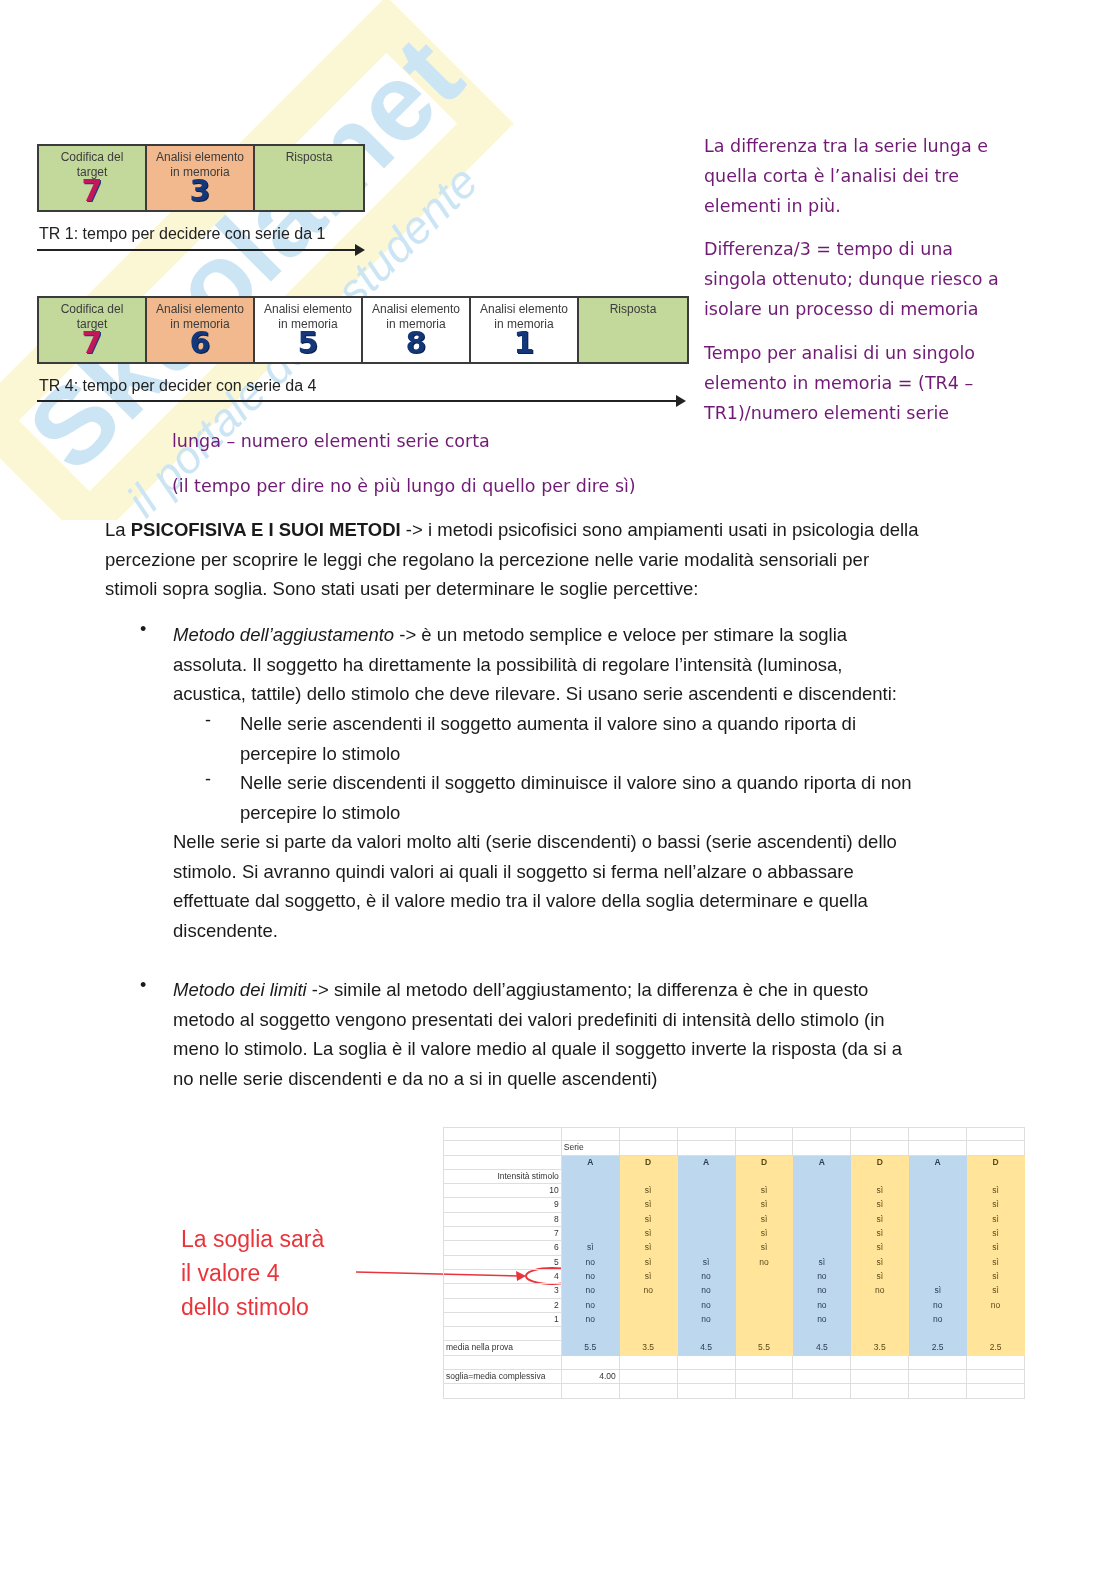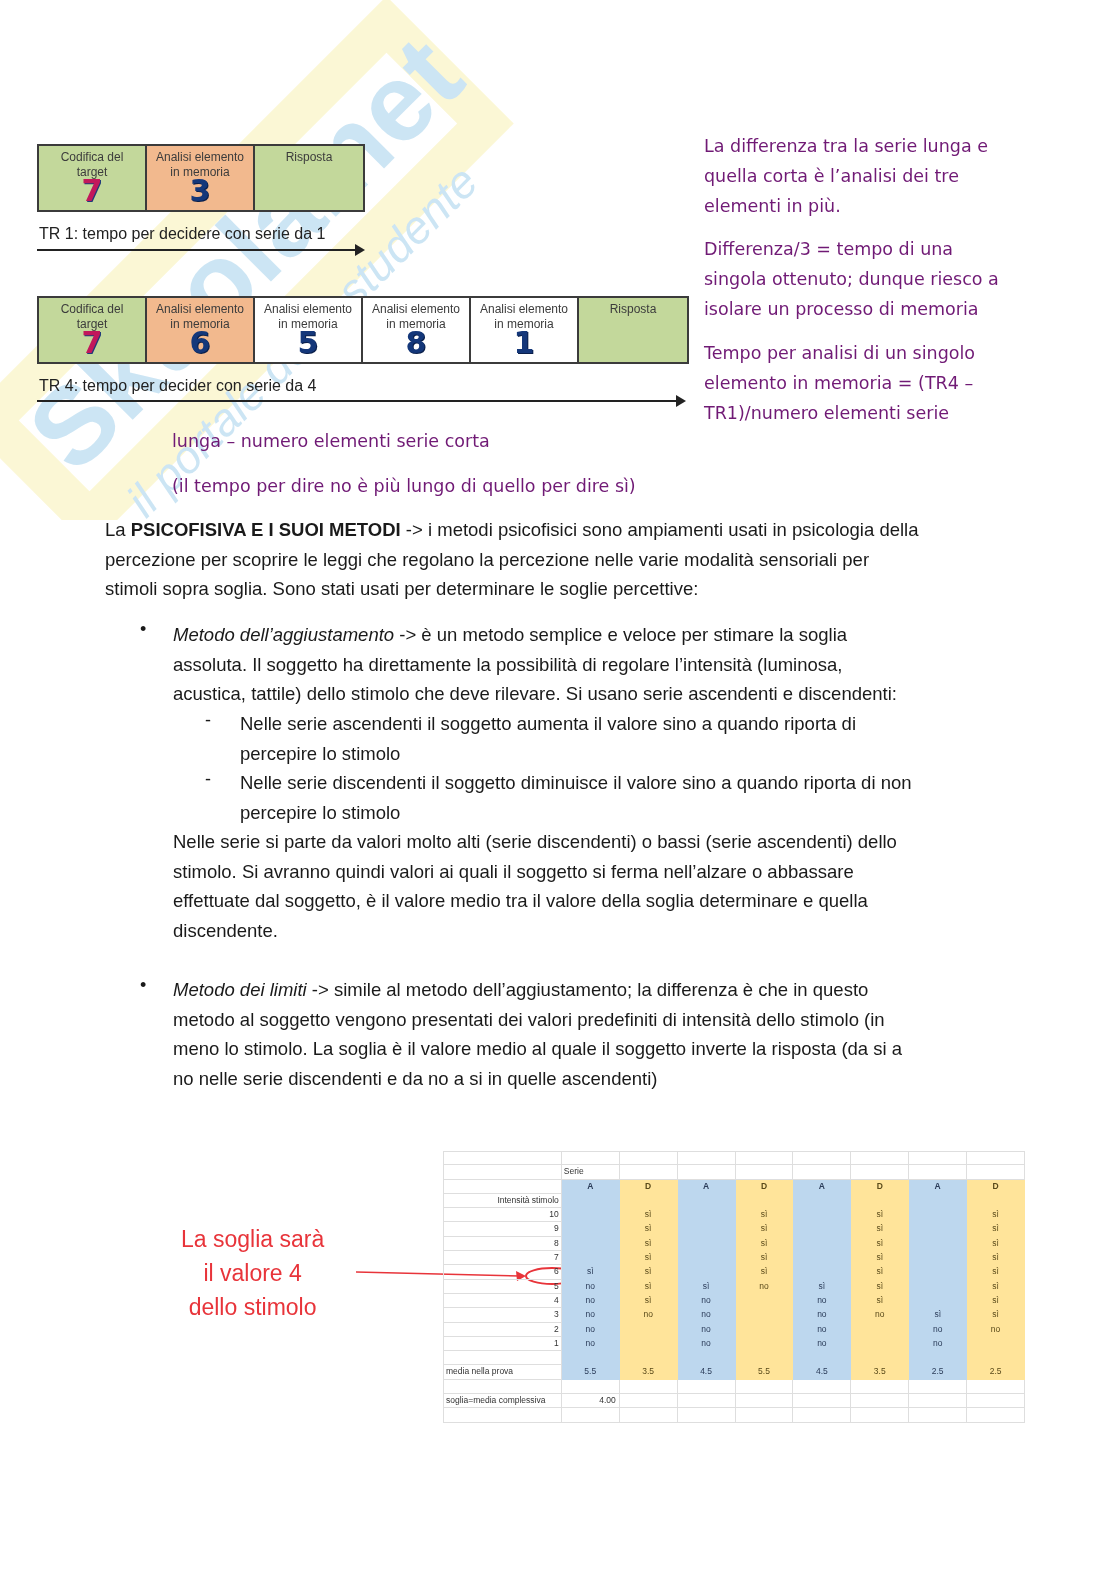--- a/index.html
+++ b/index.html
@@ -36,34 +36,34 @@
     border-top: 6px solid transparent; border-bottom: 6px solid transparent;
   }
 
   .para { position: absolute; font-family: "DejaVu Sans", sans-serif; font-size: 17.5px; line-height: 30px; color: #701a75; }
   .body-text { position: absolute; font-family: "Liberation Sans", sans-serif; font-size: 18.5px; line-height: 29.7px; color: #1a1a1a; }
   .body-text b { font-weight: bold; }
   .bullet { position: absolute; font-size: 18px; }
   .dash { position: absolute; font-size: 18px; }
 
   
-  .sheet { position: absolute; left: 443px; top: 1127px; width: 582px; margin-top: 24px; }
+  .sheet { position: absolute; left: 443px; top: 1127px; width: 582px; }
   .sheet .r { display: flex; height: 14.3px; }
   .sheet .c {
     box-sizing: border-box; border-right: 1px solid #dedede; border-bottom: 1px solid #dedede;
     font-size: 8.5px; line-height: 13px; text-align: center; color: #333; white-space: nowrap; overflow: hidden;
   }
   .sheet .c.lab { width: 119px; text-align: right; padding-right: 2px; border-left: 1px solid #dedede; }
   .sheet .c.d { width: 58px; }
   .sheet .c.blue { background: #bdd7ee; border-right-color: #bdd7ee; border-bottom-color: #bdd7ee; color: #2b3c59; }
   .sheet .c.yel { background: #ffe49a; border-right-color: #ffe49a; border-bottom-color: #ffe49a; color: #5a4a1a; }
   .sheet .r.top .c { border-top: 1px solid #dedede; }
   .sheet .c.left { text-align: left; padding-left: 2px; }
 
-  .callout { position: absolute; left: 181px; top: 1222px; color: #e8343a; font-size: 23px; line-height: 34px; font-family: "Liberation Sans", sans-serif; text-align: center; }
+  .callout { position: absolute; left: 181px; top: 1222px; color: #e8343a; font-size: 23px; line-height: 34px; font-family: "Liberation Sans", sans-serif; }
 </style>
 </head>
 <body>
 
 <svg class="watermark" viewBox="0 0 560 520">
   <g transform="translate(40,470) rotate(-45)" opacity="0.28">
     <rect x="0" y="-70" width="560" height="140" fill="none" stroke="#f3e36a" stroke-width="40"></rect>
     <text x="20" y="30" font-family="Liberation Sans, sans-serif" font-size="110" font-weight="bold" fill="#4aa3d8">Skuola.net</text>
     <text x="40" y="110" font-family="Liberation Sans, sans-serif" font-size="46" font-style="italic" fill="#4aa3d8">il portale dello studente</text>
   </g>

